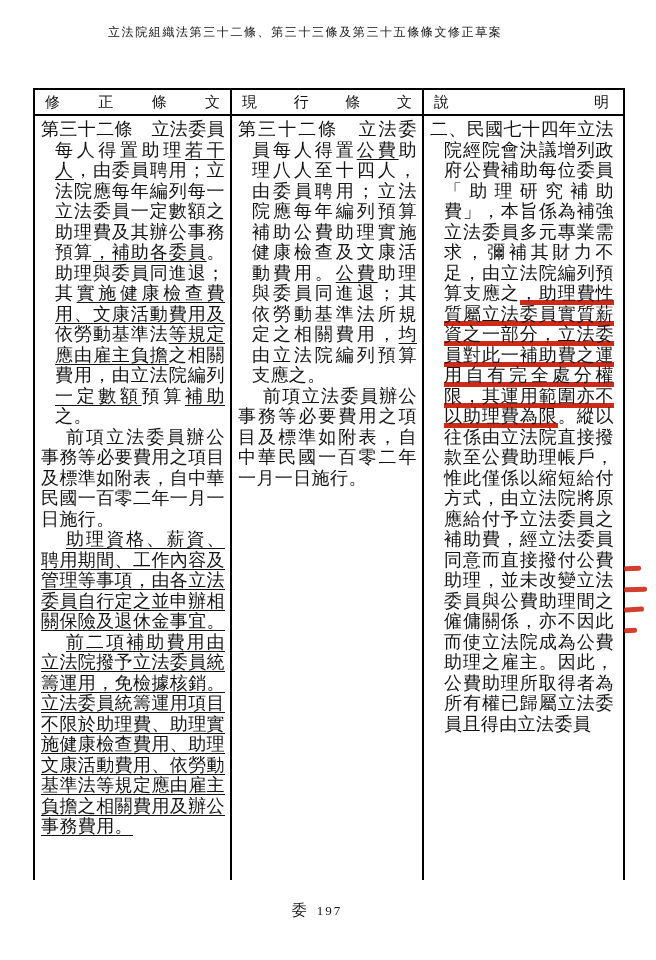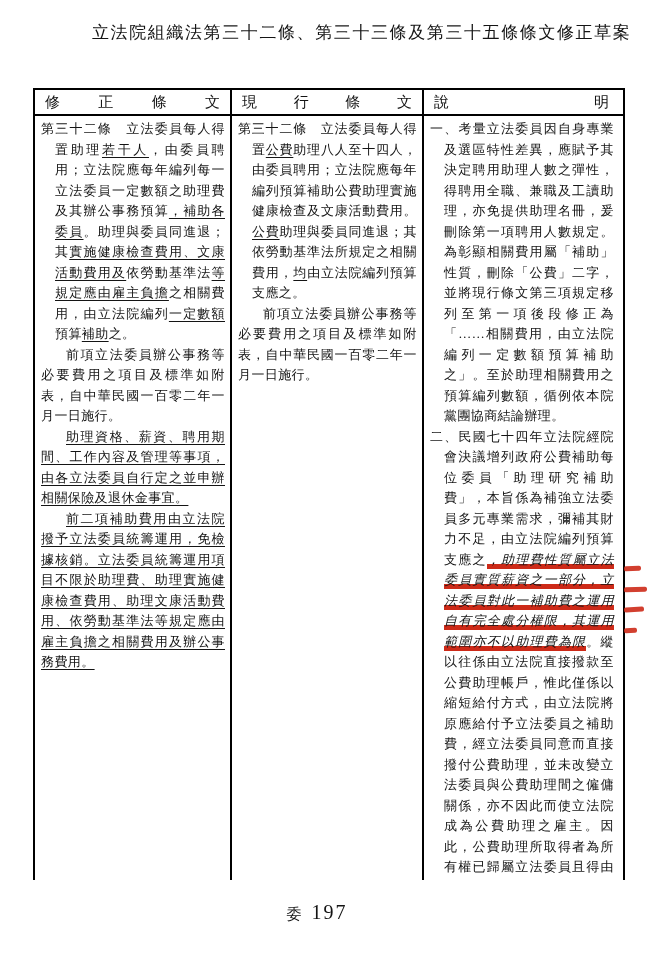--- a/index.html
+++ b/index.html
@@ -6,73 +6,72 @@
   .page{
     position:relative;
     width:656px;height:960px;
     background:#fff;
     margin:0 auto;
     font-family:"Liberation Serif","DejaVu Serif",serif;
     color:#141414;
     overflow:hidden;
   }
   .doc-title{
-    position:absolute;left:92px;top:14px;width:545px;
-    font-size:17px;line-height:37px;letter-spacing:1.6px;
+    position:absolute;left:108px;top:14px;width:545px;
+    font-size:12px;line-height:37px;letter-spacing:1.6px;
     font-weight:500;
   }
   .cmp-table{
     position:absolute;left:33px;top:88px;width:588px;
     border:2px solid #000;border-bottom:none;
     background:#fff;
   }
   .thead{display:flex;border-bottom:2px solid #000;}
   .th{
     height:24px;box-sizing:border-box;
     display:flex;align-items:center;justify-content:space-between;
     padding:0 10px;font-size:15px;letter-spacing:0;
   }
   .tbody{display:flex;height:764px;overflow:hidden;}
   .td{
     box-sizing:border-box;overflow:hidden;
     padding:3px 5px 0 6px;
-    font-size:13px;line-height:20.5px;letter-spacing:0.4px;
+    font-size:18px;line-height:20.5px;letter-spacing:0.4px;
     word-break:break-all;overflow-wrap:anywhere;
     text-align:justify;
   }
   .c0{width:195px;}
   .c1{width:192px;border-left:2px solid #000;}
   .c2{width:197px;border-left:2px solid #000;}
   .para{margin:0;}
   .para.article,.para.item{padding-left:14px;text-indent:-14px;}
   .para.body{text-indent:25px;}
   .u{
     text-decoration:underline;
     text-underline-offset:3px;
     text-decoration-thickness:1px;
   }
   .red{
     background:linear-gradient(var(--red,#cd2a18),var(--red,#cd2a18)) left 100%/100% 5px no-repeat;
     -webkit-box-decoration-break:clone;box-decoration-break:clone;
     padding-bottom:2px;
-    font-style:italic;
   }
   .overshoot{
     position:absolute;height:5px;background:var(--red,#cd2a18);
     border-radius:2px;opacity:.9;
   }
   .os1{left:624px;top:566px;width:17px;transform:rotate(-3deg);}
   .os2{left:624px;top:587px;width:23px;transform:rotate(-2deg);}
   .os3{left:624px;top:607px;width:20px;transform:rotate(-3deg);}
   .os4{left:624px;top:628px;width:13px;transform:rotate(-2deg);}
   .footer{
     position:absolute;left:0;right:22px;top:901px;
     text-align:center;font-size:15px;letter-spacing:1px;
   }
-  .footer .num{margin-left:9px;font-size:20px;letter-spacing:2px;}
+  .footer .num{margin-left:9px;font-size:13px;letter-spacing:2px;}
 </style>
 </head>
 <body>
 
 <div class="page">
 
   <div class="doc-title">
     <div>立法院組織法第三十二條、第三十三條及第三十五條條文修正草案</div>
   </div>
 
@@ -100,21 +99,20 @@
           <div class="para article"><span>第三十二條　立法委員每人得置助理</span><span class="u">若干人</span><span>，由委員聘用；立法院應每年編列每一立法委員一定數額之助理費及其辦公事務預算</span><span class="u">，補助各委員</span><span>。助理與委員同進退；其</span><span class="u">實施健康檢查費用、文康活動費用及</span><span>依勞動基準法</span><span class="u">等規定應由雇主負擔</span><span>之相關費用，由立法院編列</span><span class="u">一定數額</span><span>預算</span><span class="u">補助</span><span>之。</span></div>
           <div class="para body"><span>前項立法委員辦公事務等必要費用之項目及標準如附表，自中華民國一百零二年一月一日施行。</span></div>
           <div class="para body"><span class="u">助理資格、薪資、聘用期間、工作內容及管理等事項，由各立法委員自行定之並申辦相關保險及退休金事宜。</span></div>
           <div class="para body"><span class="u">前二項補助費用由立法院撥予立法委員統籌運用，免檢據核銷。立法委員統籌運用項目不限於助理費、助理實施健康檢查費用、助理文康活動費用、依勞動基準法等規定應由雇主負擔之相關費用及辦公事務費用。</span></div>
         </div>
       <div class="td c1">
           <div class="para article"><span>第三十二條　立法委員每人得置</span><span class="u">公費</span><span>助理八人至十四人，由委員聘用；立法院應每年編列預算補助公費助理實施健康檢查及文康活動費用。</span><span class="u">公費</span><span>助理與委員同進退；其依勞動基準法所規定之相關費用，</span><span class="u">均</span><span>由立法院編列預算支應之。</span></div>
           <div class="para body"><span>前項立法委員辦公事務等必要費用之項目及標準如附表，自中華民國一百零二年一月一日施行。</span></div>
         </div>
       <div class="td c2">
-          <div class="para item"><span>一、考量立法委員因自身專業及選區特性差異，應賦予其決定聘用助理人數之彈性，得聘用全職、兼職及工讀助理，亦免提供助理名冊，爰刪除第一項聘用人數規定。為彰顯相關費用屬「補助」性質，刪除「公費」二字，並將現行條文第三項規定移列至第一項後段修正為「……相關費用，由立法院編列一定數額預算補助之」。至於助理相關費用之預算編列數額，循例依本院黨團協商結論辦理。</span></div>
           <div class="para item"><span>二、民國七十四年立法院經院會決議增列政府公費補助每位委員「助理研究補助費」，本旨係為補強立法委員多元專業需求，彌補其財力不足，由立法院編列預算支應之</span><span class="red">，助理費性質屬立法委員實質薪資之一部分，立法委員對此一補助費之運用自有完全處分權限，其運用範圍亦不以助理費為限</span><span>。縱以往係由立法院直接撥款至公費助理帳戶，惟此僅係以縮短給付方式，由立法院將原應給付予立法委員之補助費，經立法委員同意而直接撥付公費助理，並未改變立法委員與公費助理間之僱傭關係，亦不因此而使立法院成為公費助理之雇主。因此，公費助理所取得者為所有權已歸屬立法委員且得由立法委員</span></div>
         </div>
     </div>
   </div>
 
   <div class="overshoot os1"></div>
   <div class="overshoot os2"></div>
   <div class="overshoot os3"></div>
   <div class="overshoot os4"></div>
 

